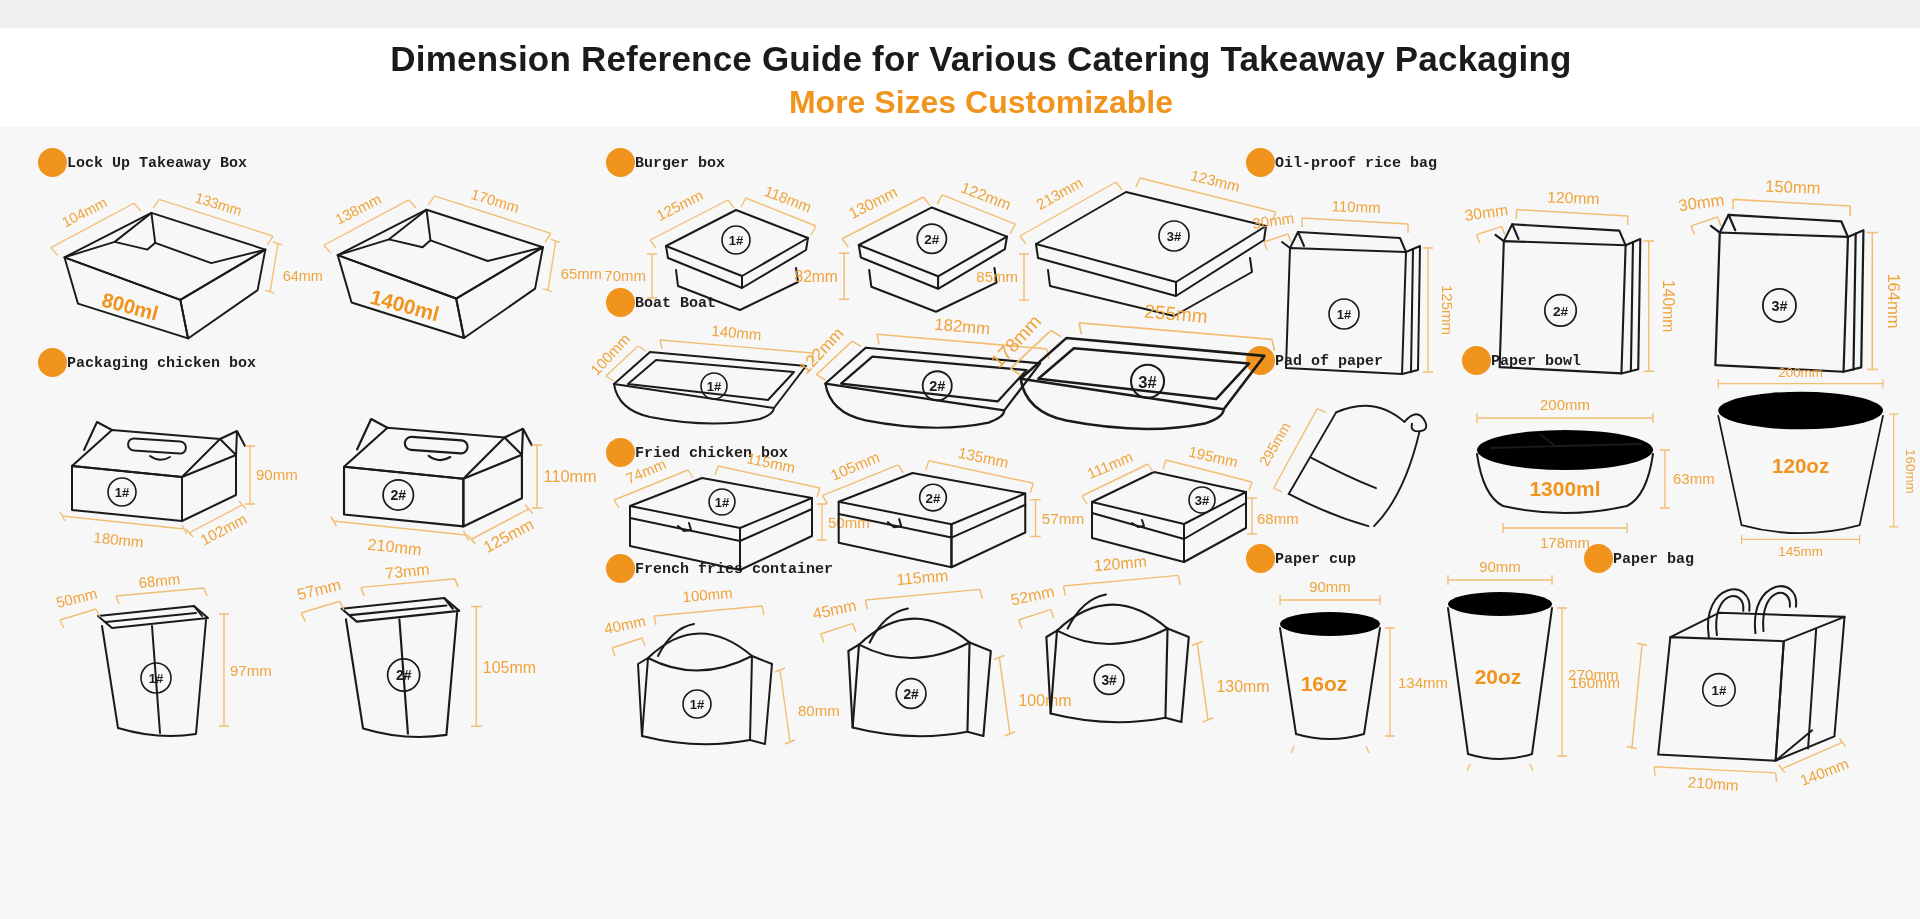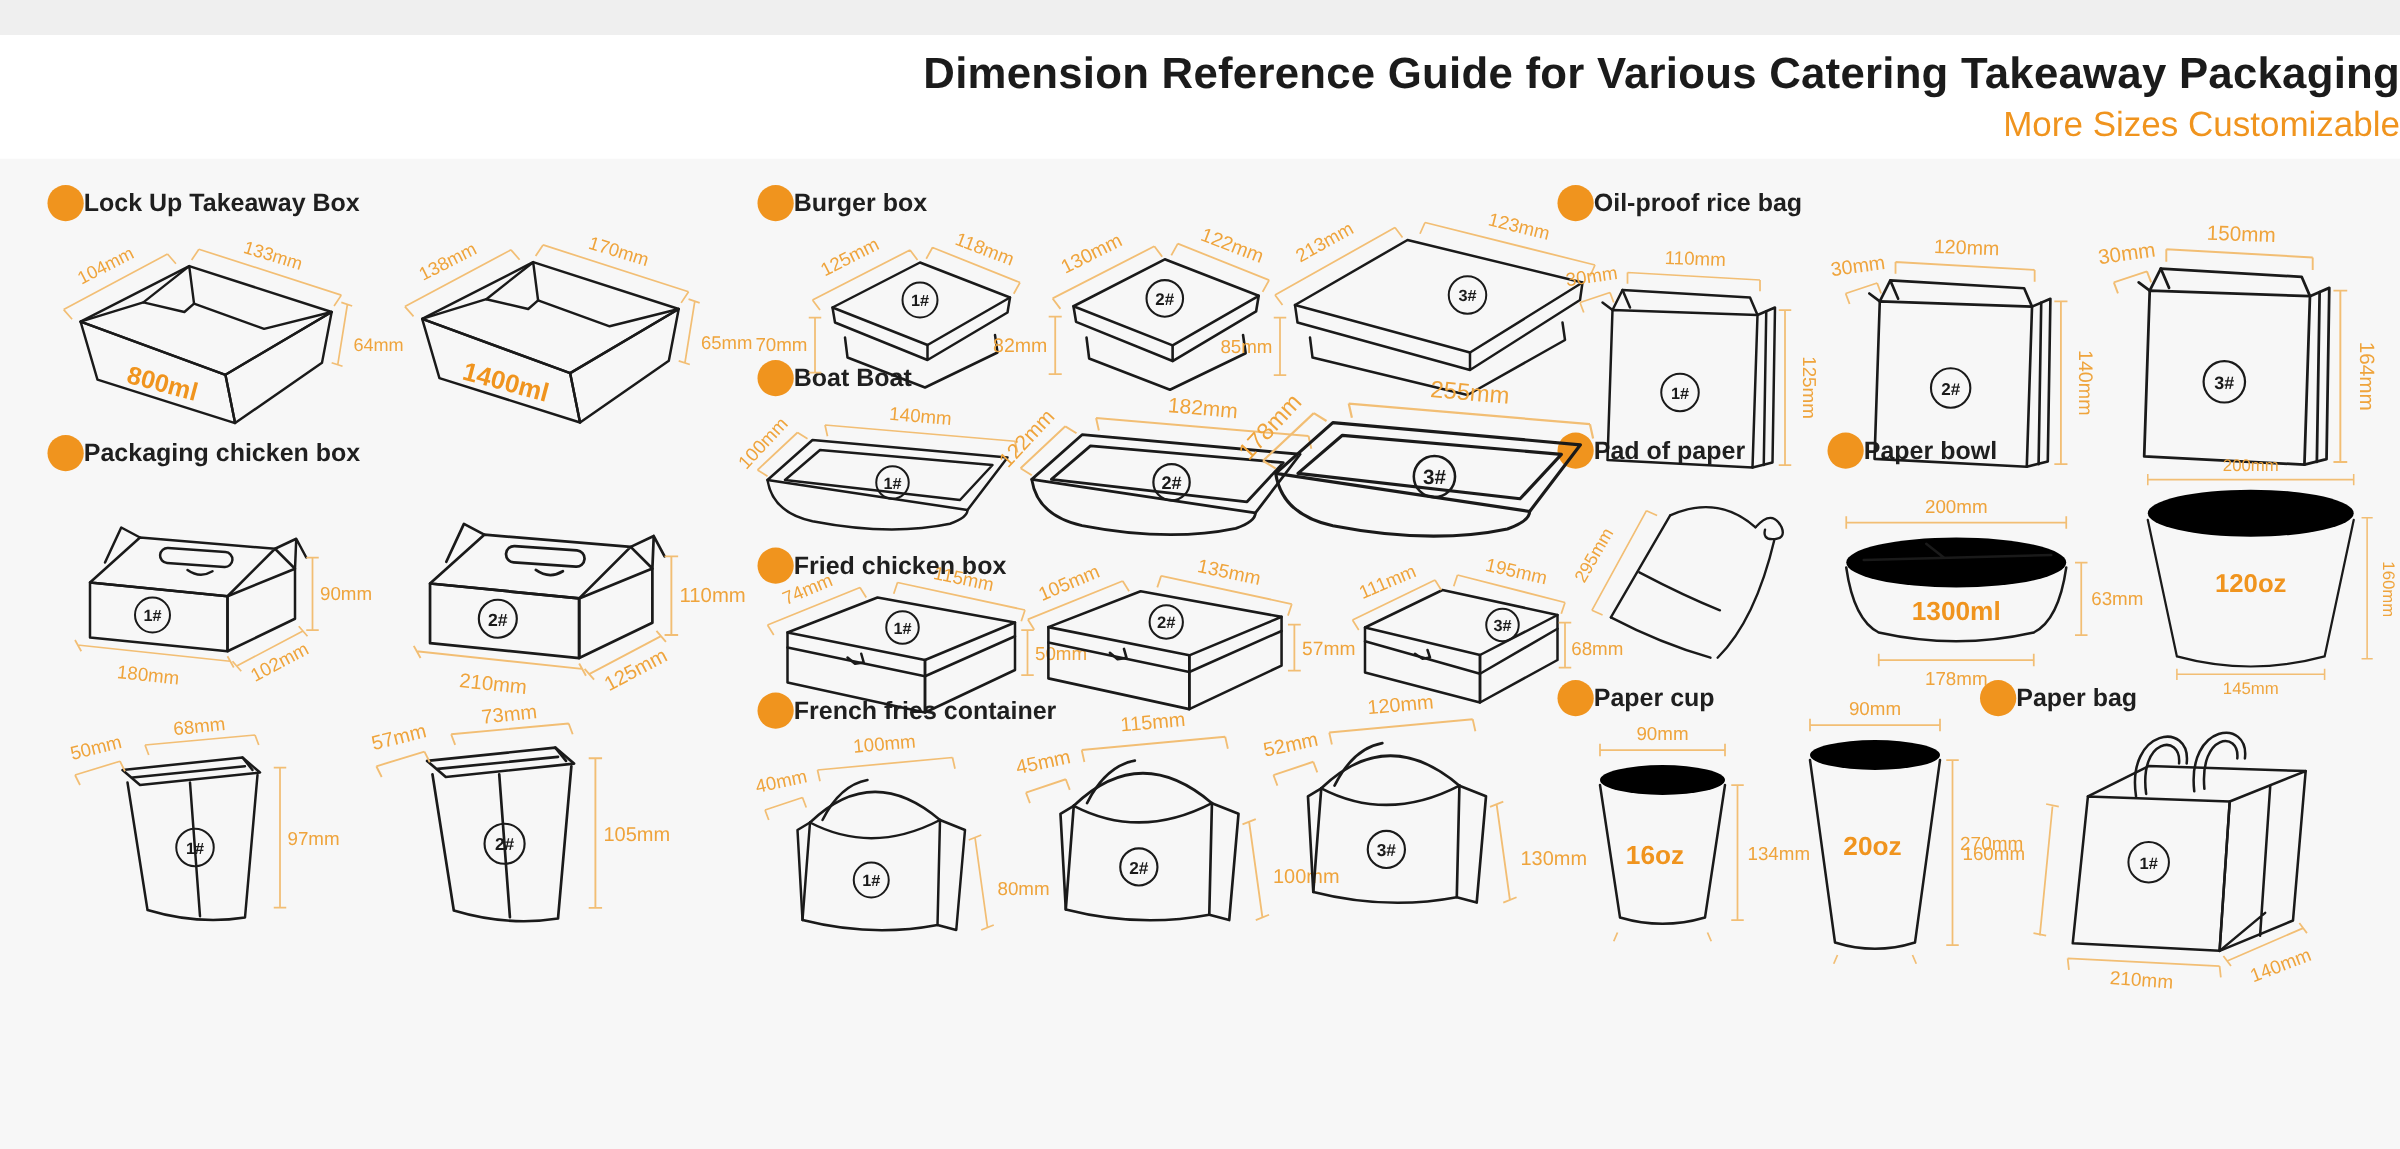--- a/index.html
+++ b/index.html
@@ -1,27 +1,27 @@
 <!DOCTYPE html>
 <html style="--accent-orange: #F0941E; --dimension-text: #EFA43C; --dimension-line: #F2BE74; --line-art: #1A1A1A; --background: #F7F7F7;"><head>
 <meta charset="utf-8">
 <style>
   * { margin:0; padding:0; box-sizing:border-box; }
   html,body { background:#e9e9e9; }
   body { font-family:"Liberation Sans", sans-serif; }
   .canvas { position:relative; width:1920px; height:919px; background:var(--background,#F7F7F7); overflow:hidden; }
   .topstrip { position:absolute; left:0; top:0; width:100%; height:28px; background:#EFEFEF; }
-  .header { position:absolute; left:0; top:28px; width:100%; height:99px; background:#FFFFFF; text-align:right;padding-left:42px; }
+  .header { position:absolute; left:0; top:28px; width:100%; height:99px; background:#FFFFFF; text-align:center;padding-left:42px; }
   .title { padding-top:11px; font-size:35px; font-weight:bold; color:#1B1B1B; letter-spacing:.2px; }
-  .subtitle { margin-top:5px; font-size:28px; font-weight:normal; color:var(--accent-orange,#F0941E); }
+  .subtitle { margin-top:5px; font-size:32px; font-weight:bold; color:var(--accent-orange,#F0941E); }
   .sec { position:absolute; height:30px; }
   .sec .bullet { position:absolute; left:-2px; top:-2px; width:29px; height:29px; border-radius:50%;
                  background:var(--accent-orange,#F0941E); }
   .sec .seclabel { position:relative; display:inline-block; padding-left:27px; line-height:27px;
-                   font-size:20px; font-weight:bold; color:#1F1F1F; }
+                   font-size:15px; font-weight:bold; color:#1F1F1F;font-family:Liberation Mono, monospace; }
   svg.g { position:absolute; overflow:visible; }
   svg .art path, svg .art rect { fill:none; stroke:var(--line-art,#1A1A1A); stroke-width:2;
                                  stroke-linejoin:round; stroke-linecap:round; }
   svg path.dl { fill:none; stroke:var(--dimension-line,#F2BE74); stroke-width:1.4; }
   svg circle.idc { fill:none; stroke:var(--line-art,#1A1A1A); stroke-width:1.6; }
   svg text.idt { fill:#1A1A1A; font-size:13px; font-weight:bold; font-family:"Liberation Sans",sans-serif; }
   svg text.dim { fill:var(--dimension-text,#EFA43C); font-size:15px; font-family:"Liberation Sans",sans-serif; }
   svg text.vol { fill:var(--accent-orange,#F0941E); font-size:21px; font-weight:bold; font-family:"Liberation Sans",sans-serif; }
 </style>
 </head>

